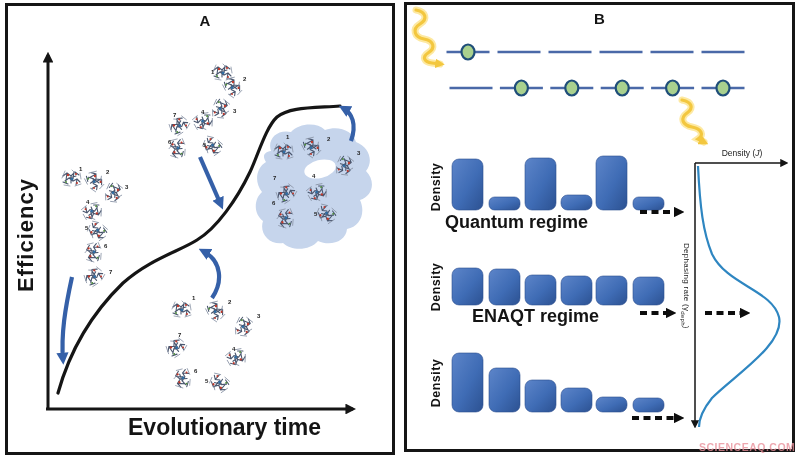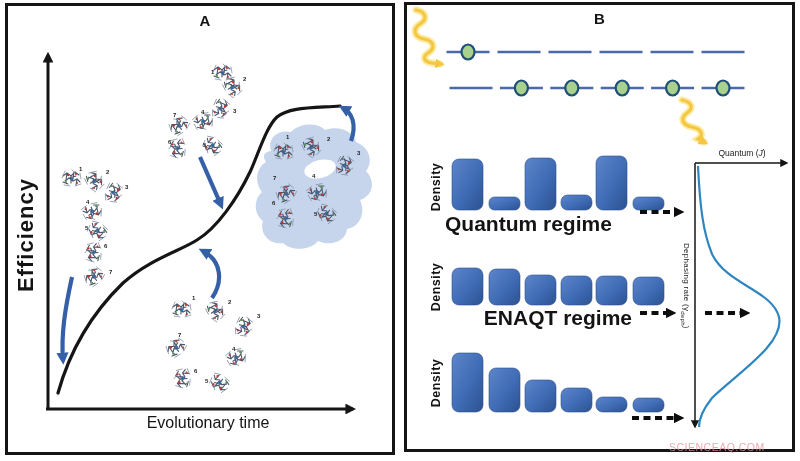--- a/index.html
+++ b/index.html
@@ -10,30 +10,30 @@
   #panelB{left:404px;top:2px;width:391px;height:450px}
   svg.layer{position:absolute}
   #svgA{left:5px;top:3px;width:390px;height:452px}
   #svgB{left:404px;top:2px;width:391px;height:450px}
   .lbl{position:absolute;color:#141414;white-space:nowrap}
   .panel-title{font-size:15px;font-weight:bold;text-align:center}
   #titleA{left:10px;top:12px;width:390px}
   #titleB{left:404px;top:10px;width:391px}
   #effLabel{left:26px;top:235px;transform:translate(-50%,-50%) rotate(-90deg);
             font-size:22px;font-weight:600;letter-spacing:1px}
-  #evoLabel{left:128px;top:414px;width:160px;text-align:center;font-size:16px;font-weight:400}
+  #evoLabel{left:128px;top:414px;width:160px;text-align:center;font-size:23px;font-weight:700}
   .density{font-size:12.5px;font-weight:bold;transform:translate(-50%,-50%) rotate(-90deg);letter-spacing:.5px}
   #den1{left:436px;top:187px}#den2{left:436px;top:287px}#den3{left:436px;top:383px}
-  .regime{font-size:21px;font-weight:600;text-align:right;width:160px}
+  .regime{font-size:18px;font-weight:600;text-align:left;width:160px}
   #reg1{left:445px;top:212px}#reg2{left:472px;top:306px}#reg3{left:442px;top:413px}
   #currentLabel{left:694px;top:148px;width:96px;text-align:center;font-size:8.5px;color:#222}
   .it{font-style:italic}
   #dephLabel{left:680px;top:243px;writing-mode:vertical-rl;font-size:8px;color:#222;letter-spacing:.3px}
   #dephLabel sub{font-size:6px}
-  #watermark{left:669px;top:441px;font-size:10.5px;font-weight:normal;
+  #watermark{left:699px;top:441px;font-size:10.5px;font-weight:bold;
              color:rgba(232,142,152,.78);letter-spacing:.5px}
   .molnum{font:700 6px "Liberation Sans",sans-serif;fill:#222}
 </style>
 </head>
 <body>
 
 <div class="figure">
 
   <div class="panel" id="panelA"></div>
   <div class="panel" id="panelB"></div>
@@ -244,18 +244,18 @@
   <div class="lbl" id="effLabel">Efficiency</div>
   <div class="lbl" id="evoLabel">Evolutionary time</div>
 
   <div class="lbl density" id="den1">Density</div>
   <div class="lbl density" id="den2">Density</div>
   <div class="lbl density" id="den3">Density</div>
 
   <div class="lbl regime" id="reg1">Quantum regime</div>
   <div class="lbl regime" id="reg2">ENAQT regime</div>
 
-  <div class="lbl" id="currentLabel"><span>Quantum (</span><span class="it">J</span><span>)</span></div>
+  <div class="lbl" id="currentLabel"><span>Density (</span><span class="it">J</span><span>)</span></div>
 
   <div class="lbl" id="dephLabel"><span>Dephasing rate (γ</span><sub>deph</sub><span>)</span></div>
 
   <div class="lbl" id="watermark">SCIENCEAQ.COM</div>
 </div>
 
 </body></html>

